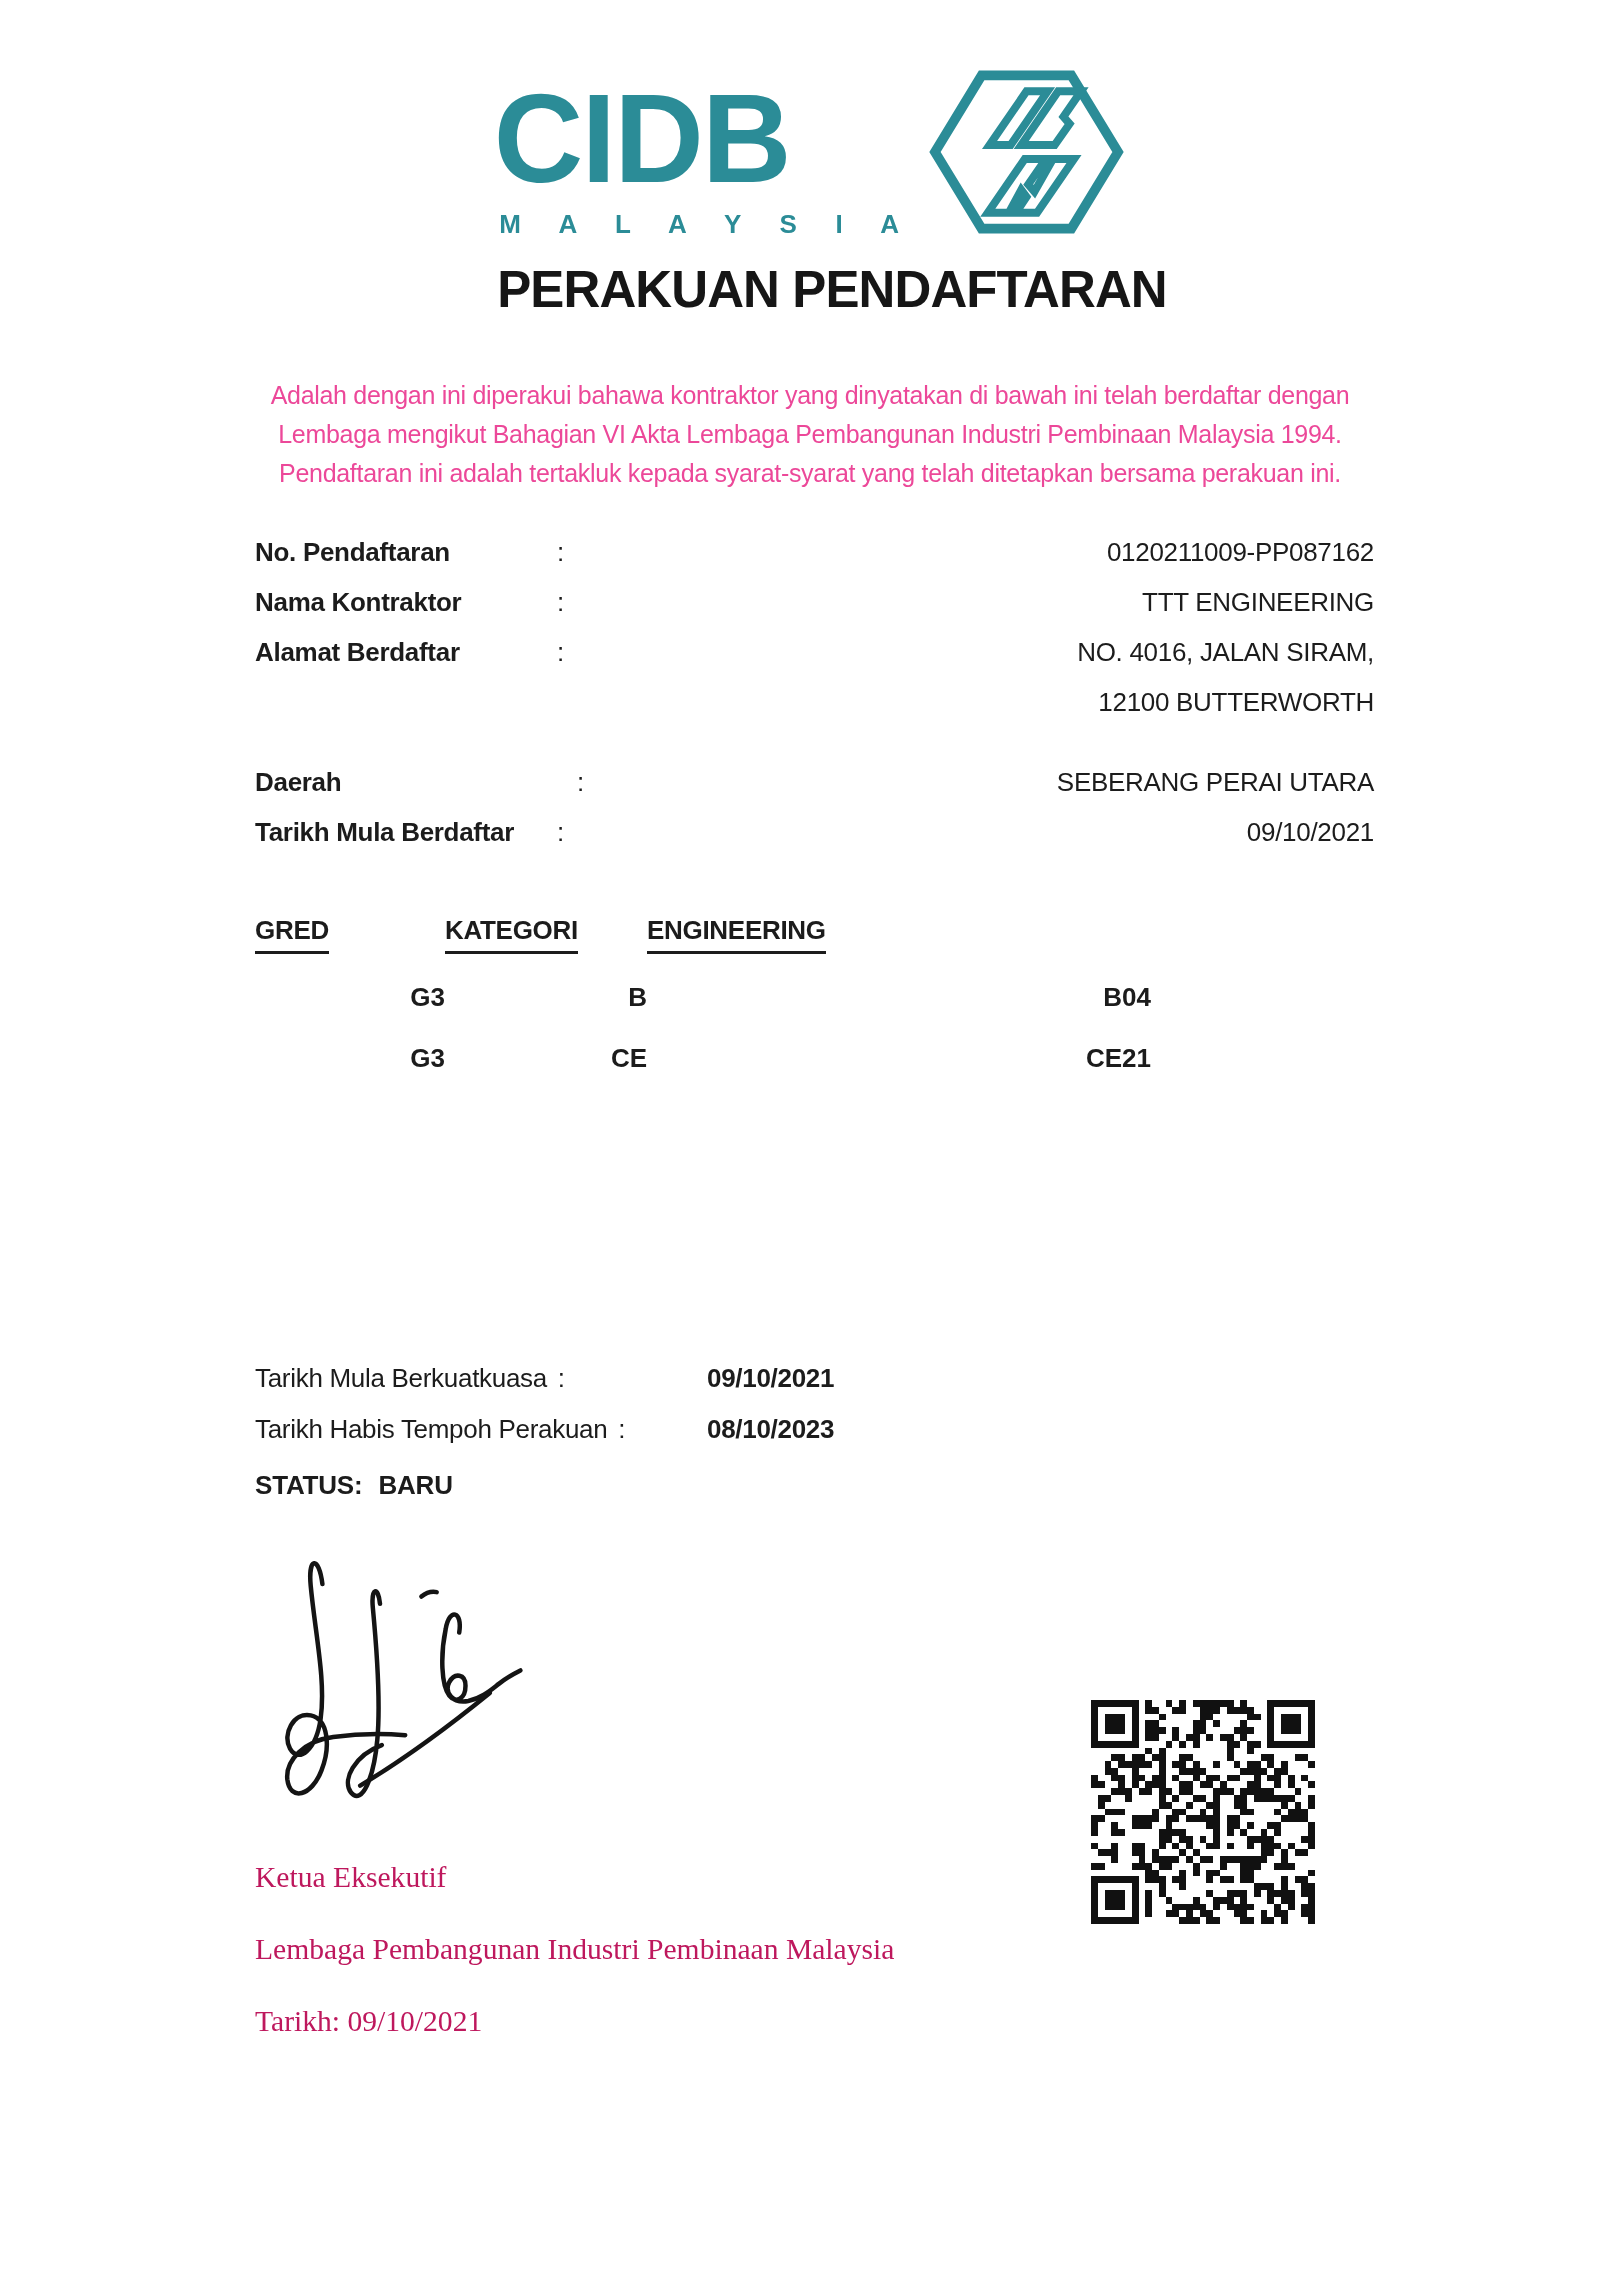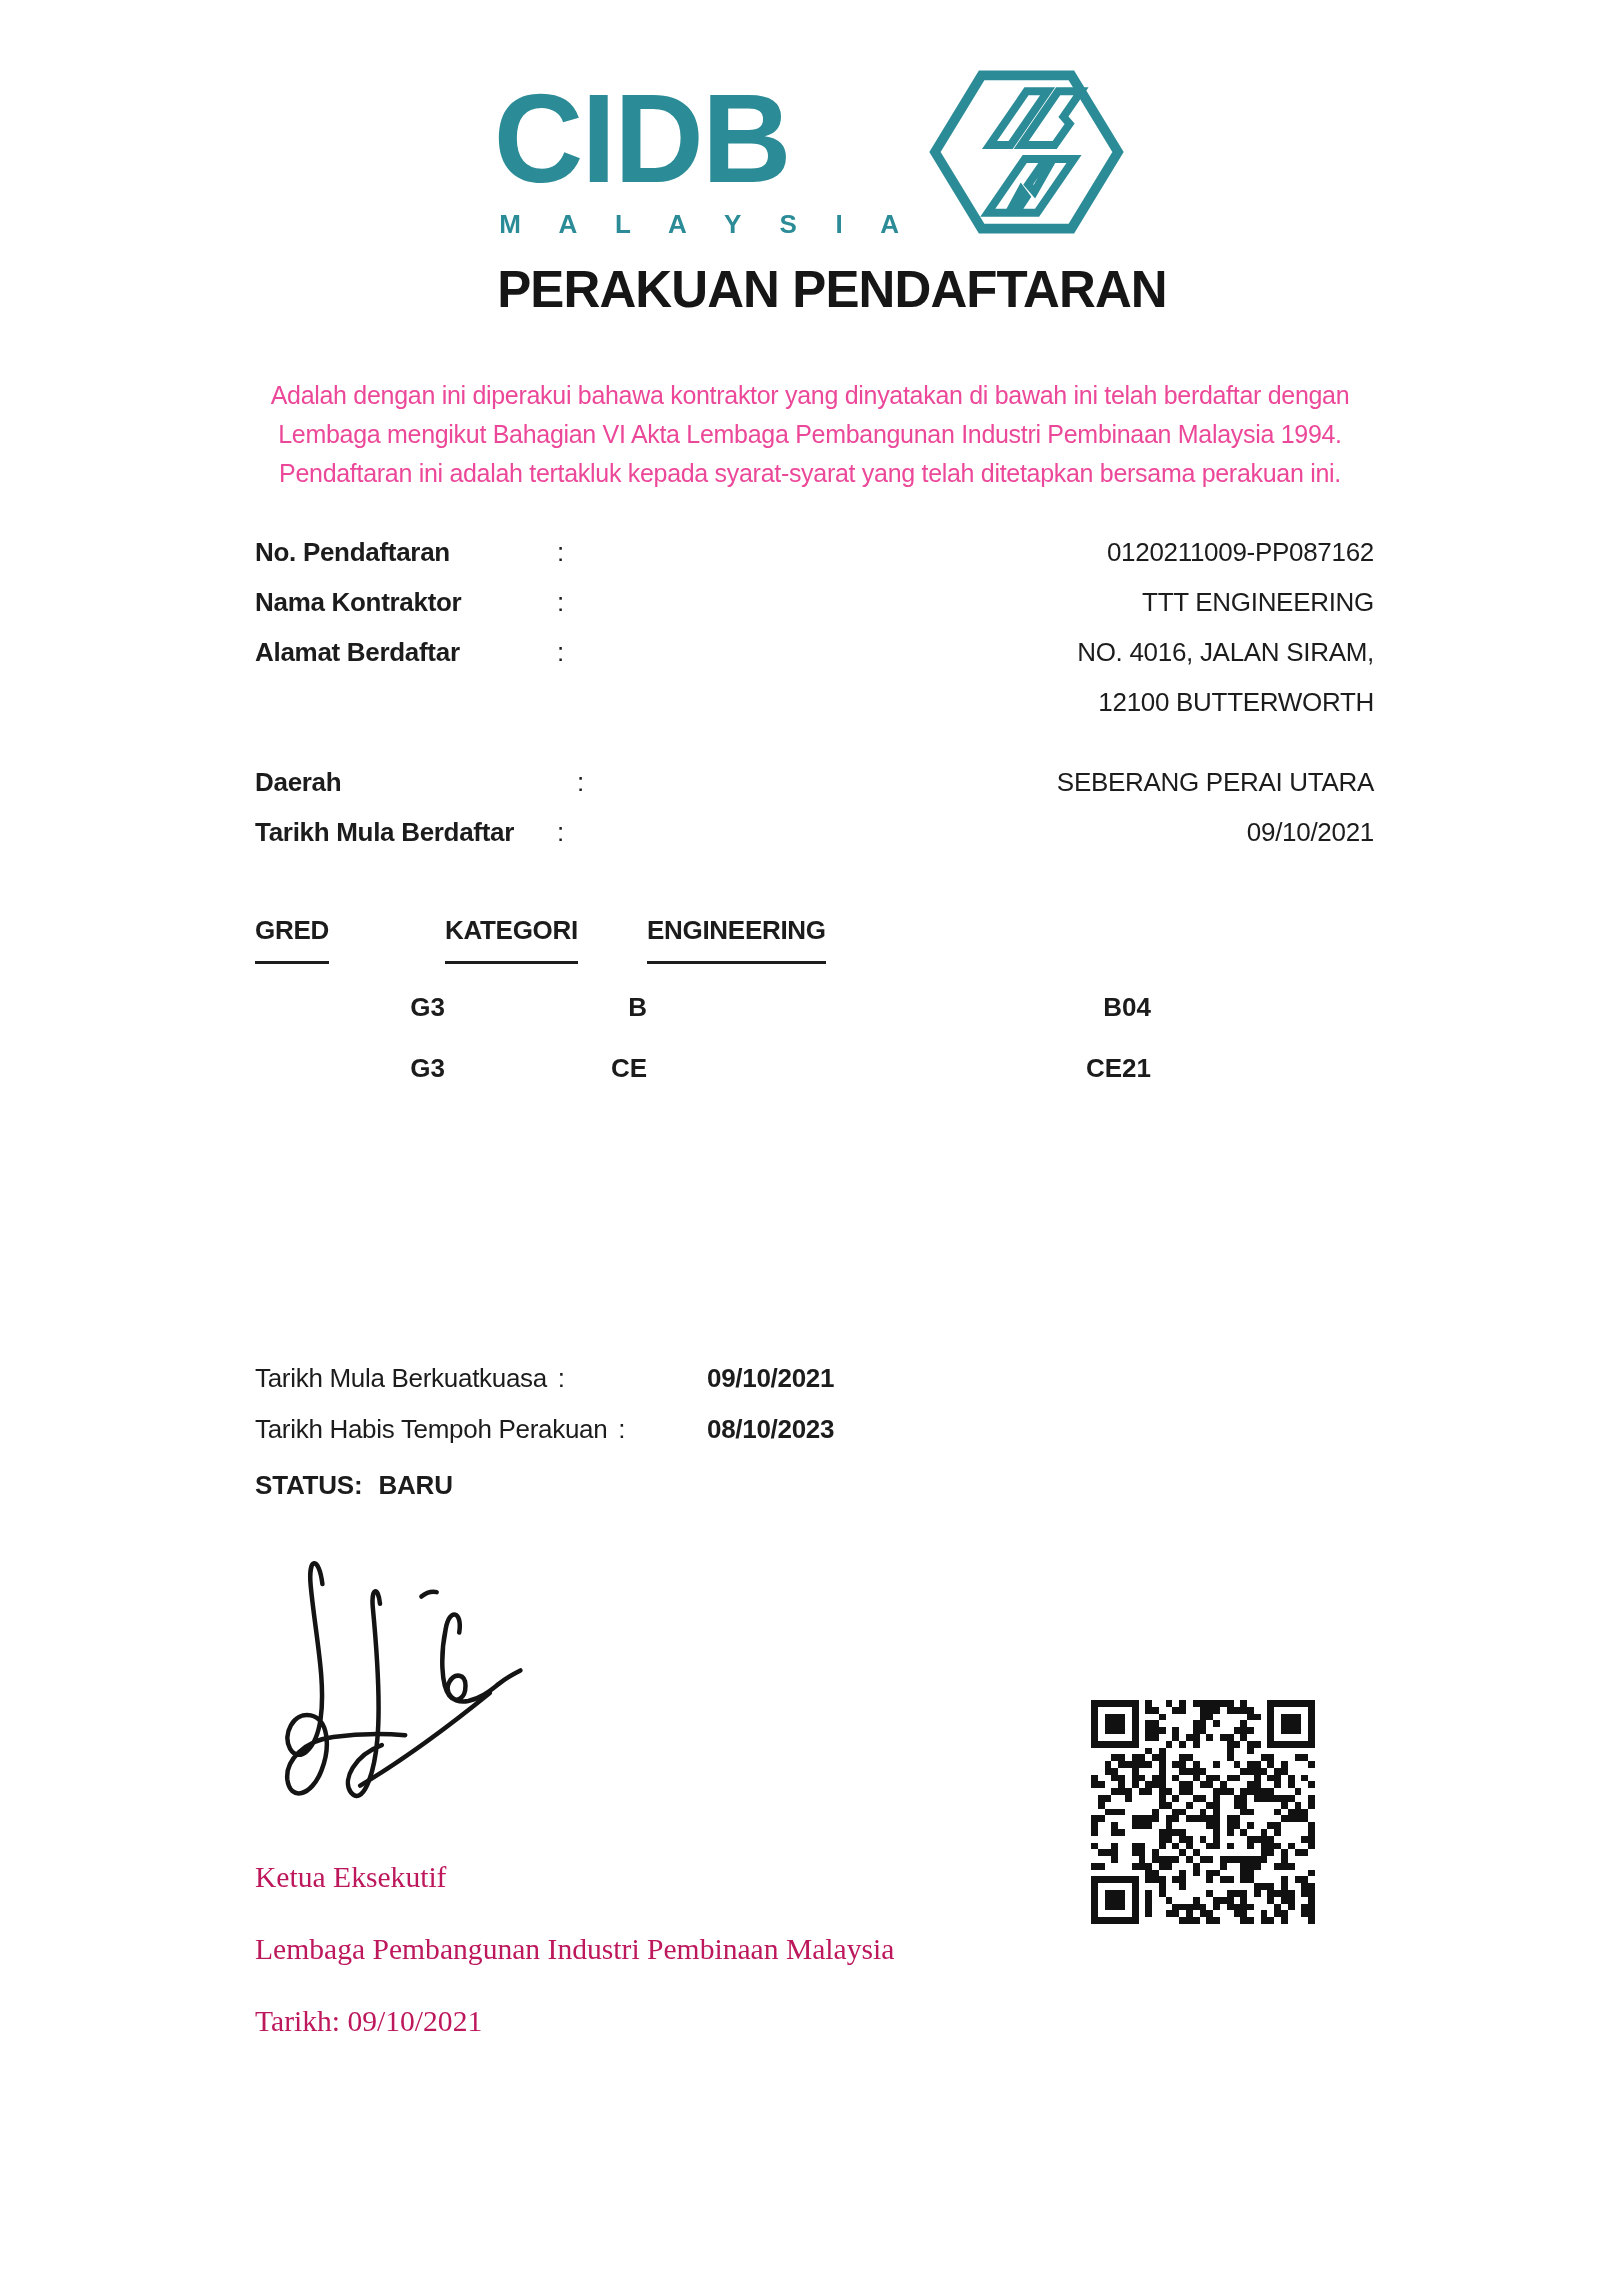--- a/index.html
+++ b/index.html
@@ -51,21 +51,21 @@
   .d-colon{ width:70px; text-align:left; }
   .d-value{ flex:1; letter-spacing:-0.3px;text-align:right; }
   .d-value .vline{ display:block; min-height:50px; }
 
   
   .grades{ position:absolute; top:915px; left:255px; width:896px; font-size:26px; }
   .g-row{ display:flex; margin-bottom:28px; }
   .g-c1{ width:190px; } .g-c2{ width:202px; } .g-c3{ flex:1; }
   .g-head span{
     font-weight:700; letter-spacing:-0.3px;
-    border-bottom:3.6px solid #1c1c1c; padding-bottom:15px; display:inline-block;
+    border-bottom:3.6px solid #1c1c1c; padding-bottom:5px; display:inline-block;
   }
   .g-data{ font-weight:700; margin-bottom:29.6px;text-align:right; }
 
   
   .validity{ position:absolute; top:1363px; left:255px; width:806px; font-size:26px; }
   .v-row{ position:relative; height:51px; letter-spacing:-0.3px; }
   .v-colon{ margin-left:10.7px; }
   .v-value{ position:absolute; left:452px; top:0; font-weight:700; }
   .v-status{ margin-top:5.4px; font-weight:700; letter-spacing:-0.2px; }
   .v-status .s-val{ margin-left:16px; }

